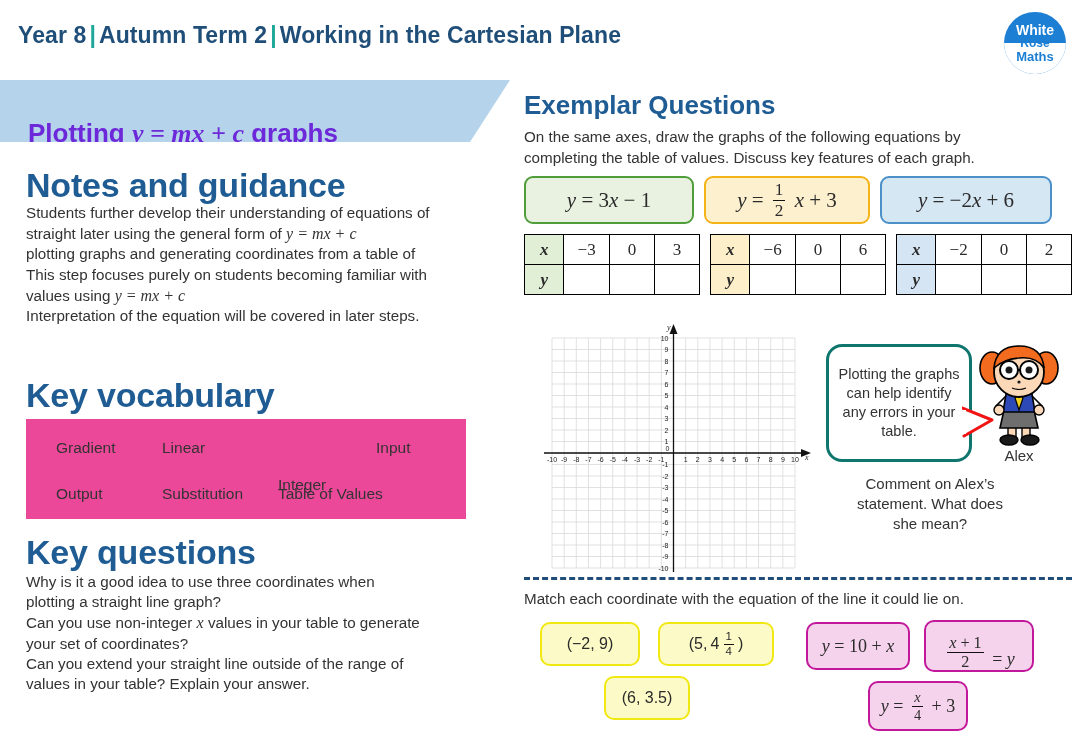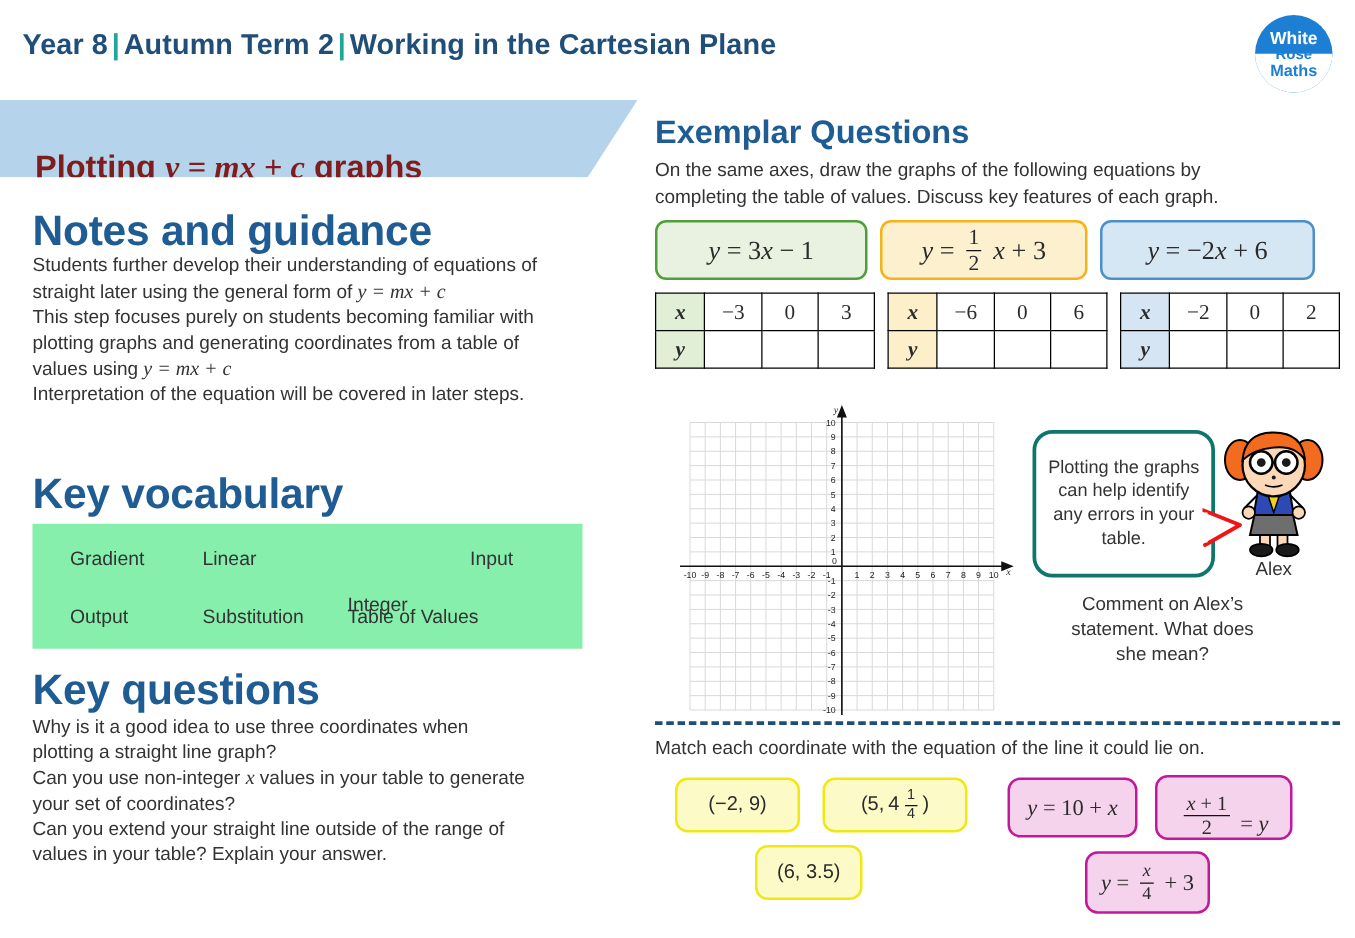--- a/index.html
+++ b/index.html
@@ -39,40 +39,40 @@
   .logo-l3{color:#1C7FD4;font-size:13px;}
 
   
   #title-banner{
     position:absolute;left:0;top:80px;width:510px;height:62px;
     background:#B5D3EA;
     clip-path:polygon(0 0, 510px 0, 470px 62px, 0 62px);
     display:flex;align-items:center;
   }
   #title-banner .ttext{
-    margin-left:28px;font-size:26px;color:#7f1d1d;font-weight:700;
+    margin-left:28px;font-size:26px;color:#6d28d9;font-weight:700;
     white-space:nowrap;
     margin-top:45px;
   }
   .mathi{font-family:"Liberation Serif",serif;font-style:italic;}
 
   
   .sec-h{
     color:#1F5C94;font-size:34px;font-weight:700;letter-spacing:-.2px;
     position:absolute;white-space:nowrap;
   }
   .body-txt{
     position:absolute;font-size:15.2px;line-height:1.33;color:#333;
   }
   .body-txt .mathi,.body-txt .mathr{font-size:16px;}
 
   
   #vocab-box{
     position:absolute;left:26px;top:419px;width:440px;height:100px;
-    background:#86efac;
+    background:#ec4899;
   }
   .vocab-row{display:flex;position:absolute;left:30px;font-size:15.5px;color:#333;}
   #vocab-r1{top:20px;}
   #vocab-r2{top:66px;}
   .vocab-item{display:inline-block;}
 
   
   #right{position:absolute;left:524px;top:90px;width:548px;}
 
   #eq-title{color:#1F5C94;font-size:26px;font-weight:700;}
@@ -174,22 +174,22 @@
   </div>
 
   <div id="title-banner">
     <div class="ttext"><span>Plotting </span><span class="mathi"><span class="mathi">y</span> = <span class="mathi">mx</span> + <span class="mathi">c</span></span><span> graphs</span></div>
   </div>
 
   <div class="sec-h" style="left:26px;top:166px;">Notes and guidance</div>
   <div class="body-txt" style="left:26px;top:203px;width:482px;">
     <div>Students further develop their understanding of equations of</div>
     <div><span>straight later using the general form of </span><span class="mathi"><span class="mathi">y</span> = <span class="mathi">mx</span> + <span class="mathi">c</span></span></div>
+    <div>plotting graphs and generating coordinates from a table of</div>
     <div>This step focuses purely on students becoming familiar with</div>
-    <div>plotting graphs and generating coordinates from a table of</div>
     <div><span>values using </span><span class="mathi"><span class="mathi">y</span> = <span class="mathi">mx</span> + <span class="mathi">c</span></span></div>
     <div>Interpretation of the equation will be covered in later steps.</div>
   </div>
 
   <div class="sec-h" style="left:26px;top:376px;">Key vocabulary</div>
   <div id="vocab-box">
     <div class="vocab-row" id="vocab-r1">
       <span class="vocab-item" style="width:106px;">Gradient</span>
       <span class="vocab-item" style="width:116px;">Linear</span>
       <span class="vocab-item" style="width:98px;margin-top:37px;">Integer</span>

